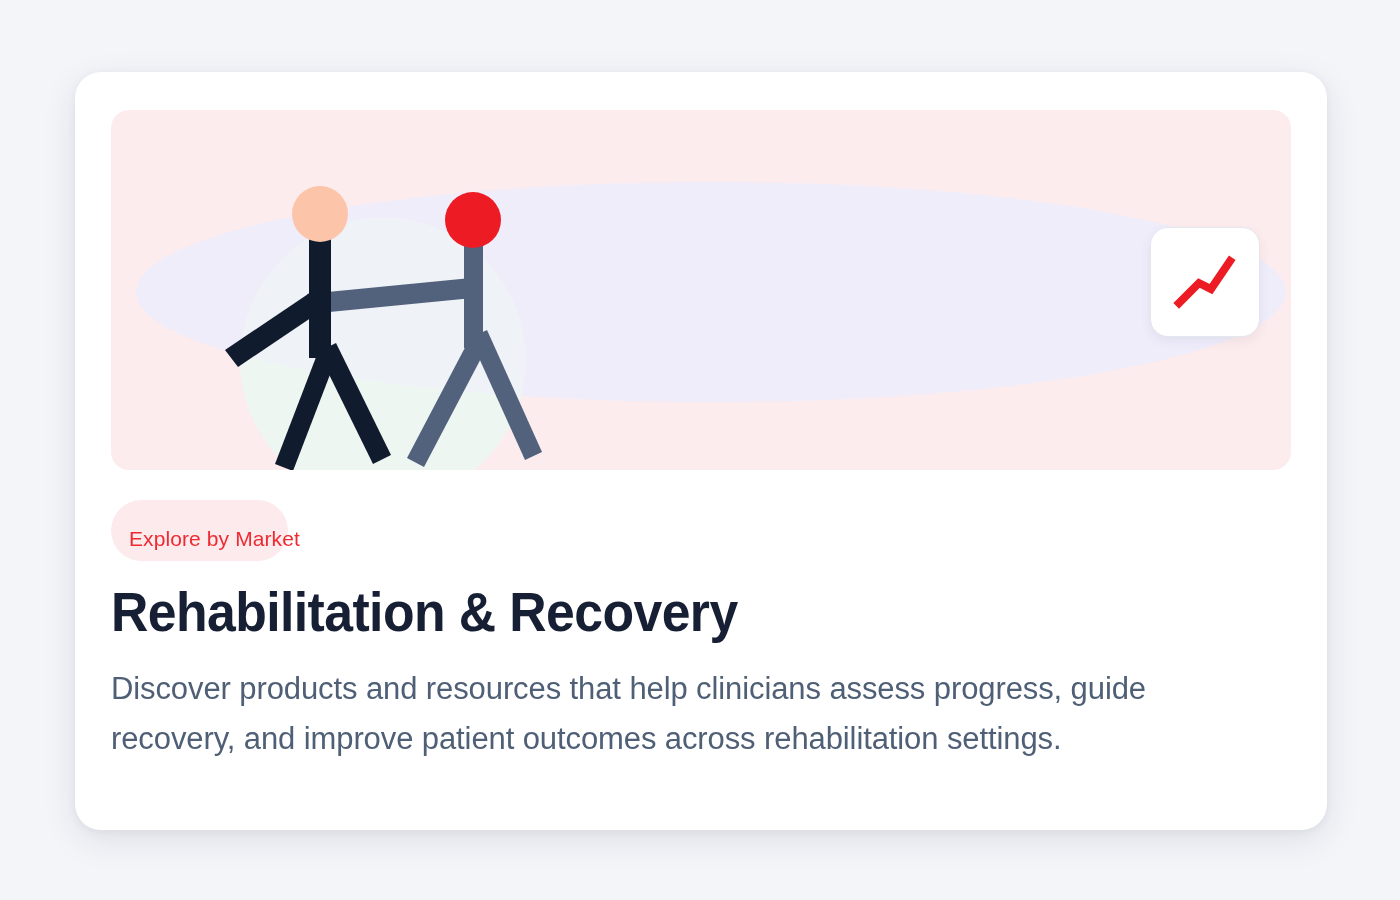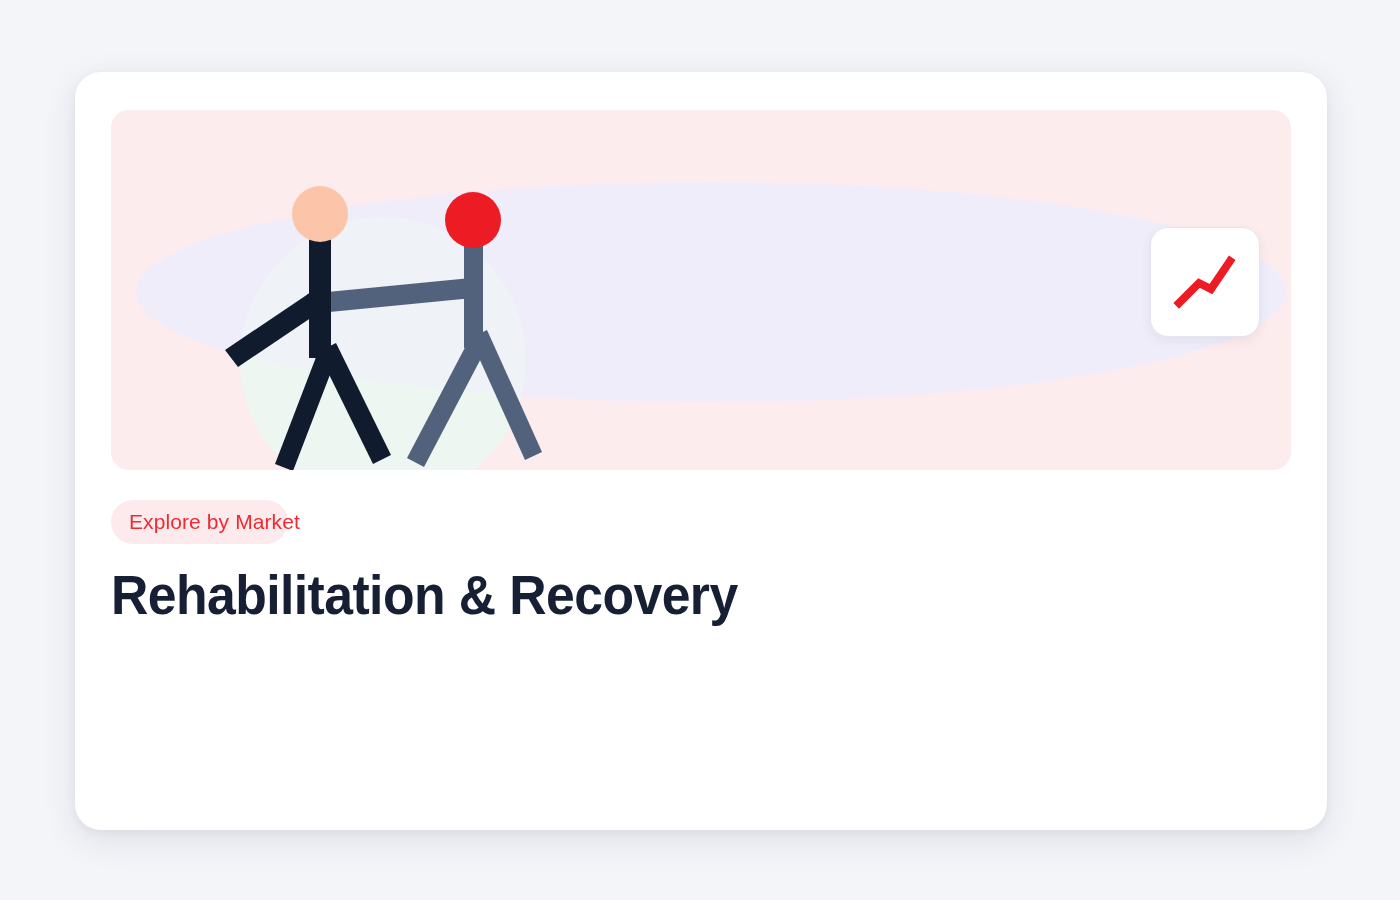--- a/index.html
+++ b/index.html
@@ -69,21 +69,21 @@
     top: 428px;
     width: 1180px;
   }
 
   .badge {
     display: inline-block;
     background: #fdeaec;
     color: #ee2b33;
     font-size: 21px;
     line-height: 1;
-    padding: 11px 18px 12px 18px;
+    padding: 28px 18px 12px 18px;
     border-radius: 999px;
     letter-spacing: 0.1px;
     white-space: nowrap;
     
     width: 177px;
     box-sizing: border-box;
     overflow: visible;
   }
 
   .title {
@@ -150,15 +150,16 @@
         <polyline points="6,50 26,30 38,36 57,8" fill="none" stroke="#ed1c24" stroke-width="8" stroke-linecap="square" stroke-linejoin="miter"></polyline>
       </svg>
     </div>
   </div>
 
   <div class="content">
     <div class="badge">Explore by Market</div>
 
     <h1 class="title">Rehabilitation &amp; Recovery</h1>
 
+    <p class="desc">Discover products and resources that help clinicians assess progress, guide recovery, and improve patient outcomes across rehabilitation settings.</p>
   </div>
 
 </div>
 
 </body></html>

